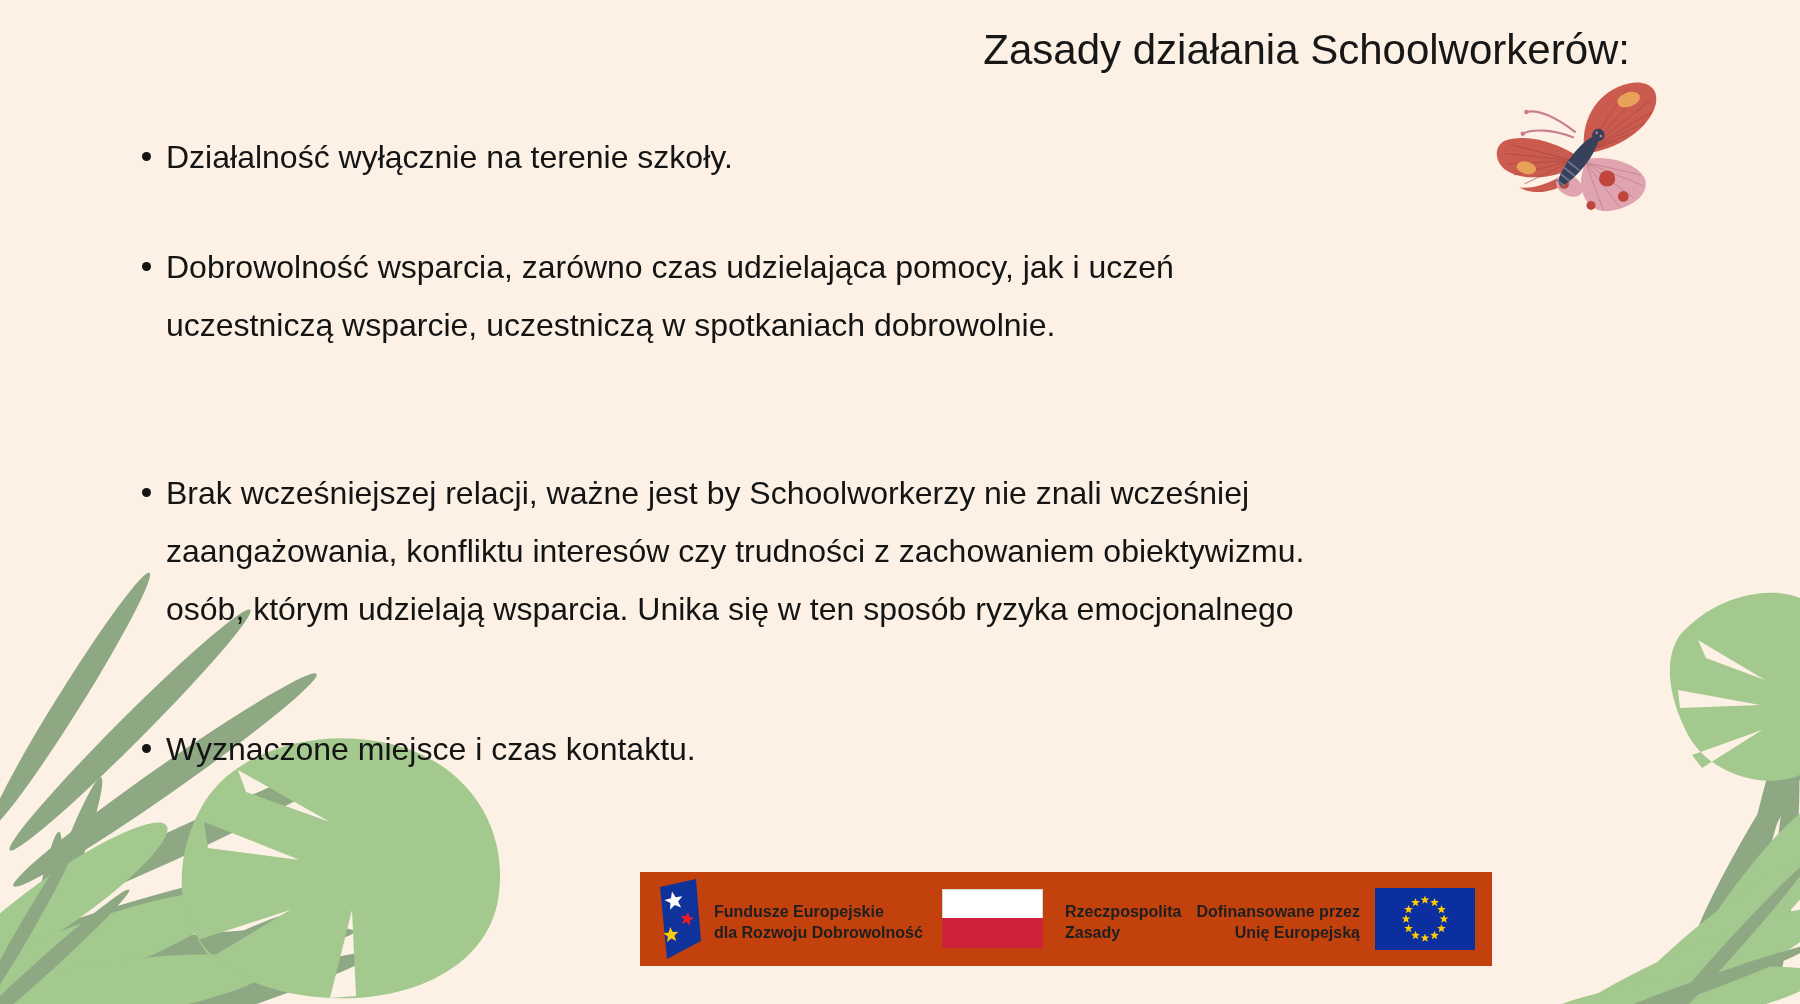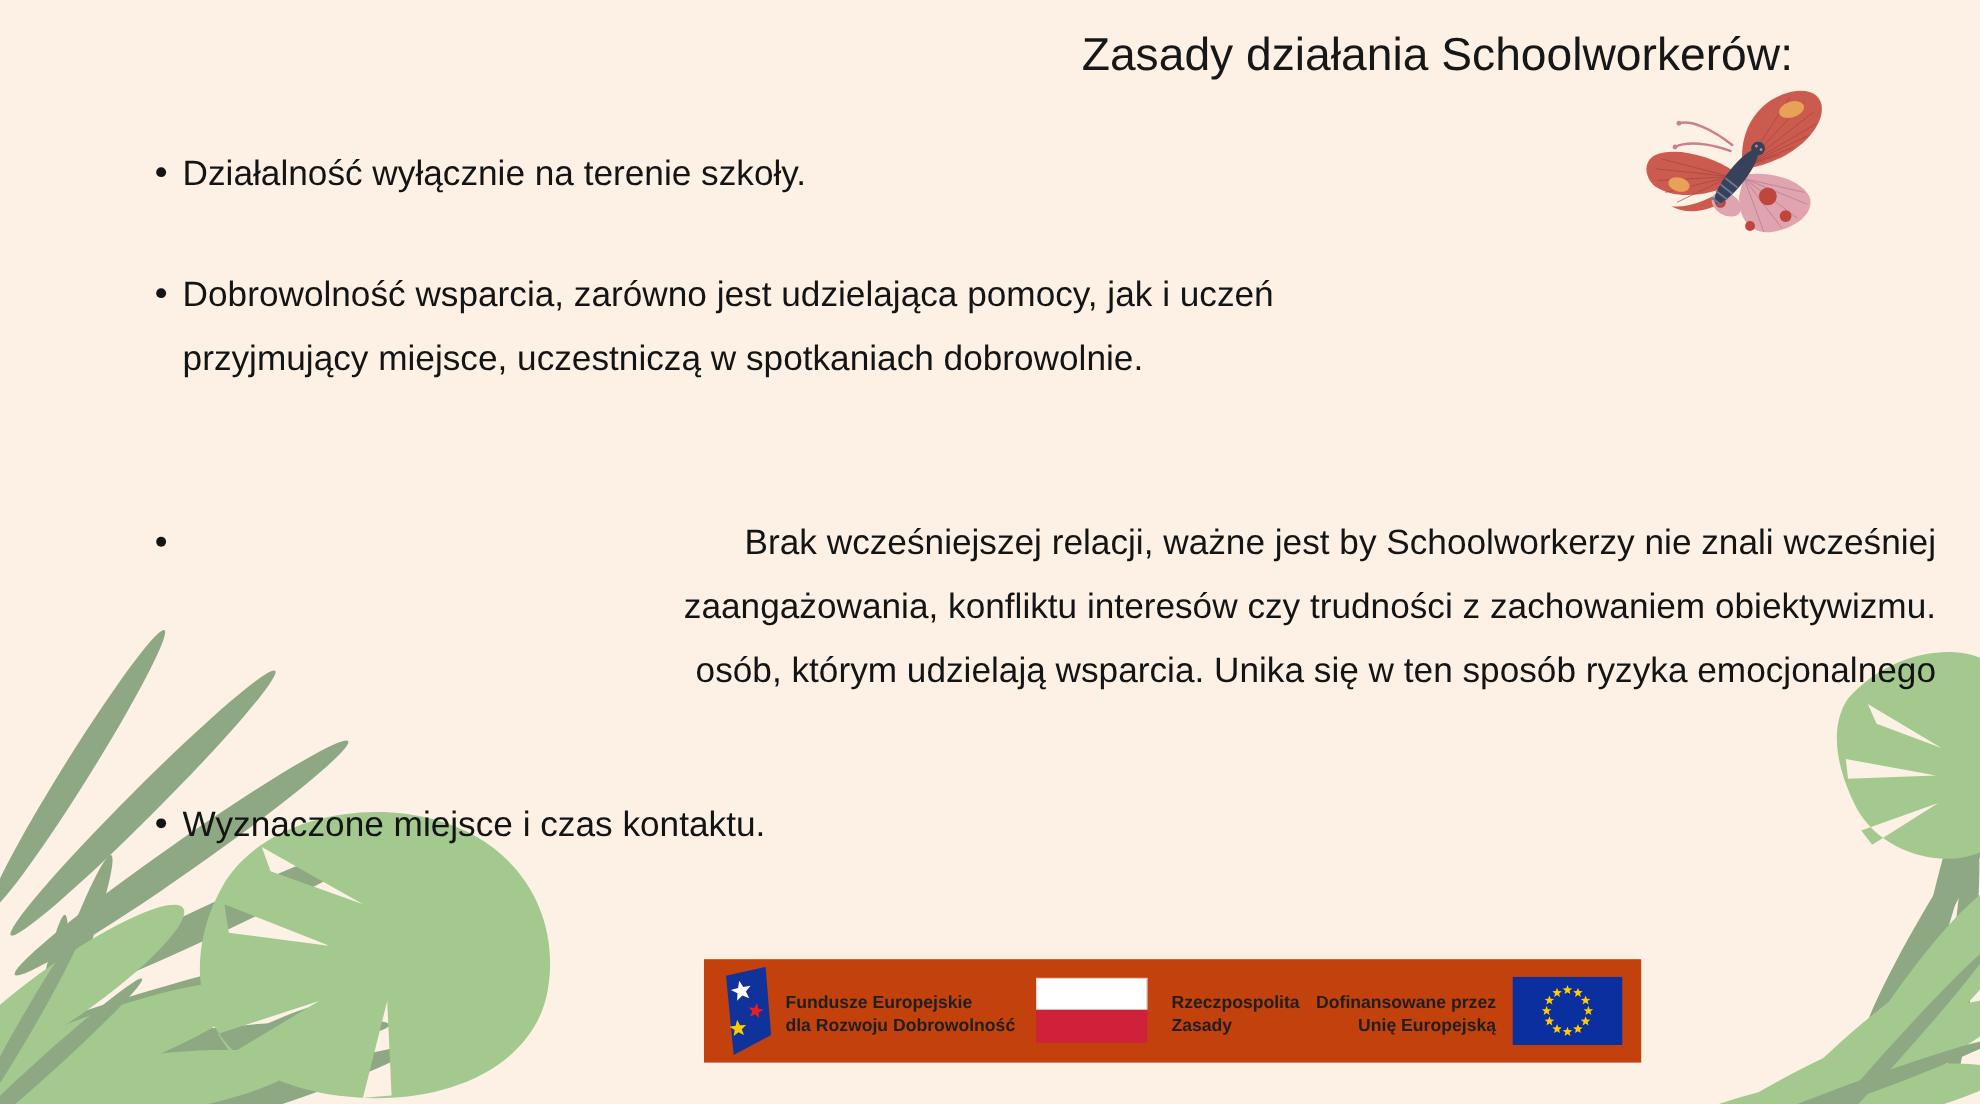--- a/index.html
+++ b/index.html
@@ -32,21 +32,21 @@
     background:#141414;
   }
   .bullet-line{
     font-size:32px;
     line-height:58px;
     white-space:nowrap;
     color:#141414;
   }
   .bullets li.b1{margin-bottom:52px;}
   .bullets li.b2{margin-bottom:110px;}
-  .bullets li.b3{margin-bottom:82px;text-align:right;}
+  .bullets li.b3{margin-bottom:82px;}
   .logo-bar{
     position:absolute;
     left:640px;top:872px;
     width:852px;height:94px;
     background:#c2410c;
   }
   .logo-bar .fe-logo{position:absolute;left:16px;top:6px;}
   .logo-bar .fe-text{position:absolute;left:74px;top:29px;}
   .logo-text{
     font-size:16px;font-weight:700;line-height:21px;color:#1f1f1f;
@@ -183,22 +183,22 @@
     </g>
   </svg>
 
   <ul class="bullets">
     <li class="b1">
       <span class="dot"></span>
       <div class="bullet-line">Działalność wyłącznie na terenie szkoły.</div>
     </li>
     <li class="b2">
       <span class="dot"></span>
-      <div class="bullet-line">Dobrowolność wsparcia, zarówno jest udzielająca pomocy, jak i uczeń</div>
-      <div class="bullet-line">przyjmujący miejsce, uczestniczą w spotkaniach dobrowolnie.</div>
+      <div class="bullet-line">Dobrowolność wsparcia, zarówno czas udzielająca pomocy, jak i uczeń</div>
+      <div class="bullet-line">uczestniczą wsparcie, uczestniczą w spotkaniach dobrowolnie.</div>
     </li>
     <li class="b3">
       <span class="dot"></span>
       <div class="bullet-line">Brak wcześniejszej relacji, ważne jest by Schoolworkerzy nie znali wcześniej</div>
       <div class="bullet-line">zaangażowania, konfliktu interesów czy trudności z zachowaniem obiektywizmu.</div>
       <div class="bullet-line">osób, którym udzielają wsparcia. Unika się w ten sposób ryzyka emocjonalnego</div>
     </li>
     <li class="b4">
       <span class="dot"></span>
       <div class="bullet-line">Wyznaczone miejsce i czas kontaktu.</div>

